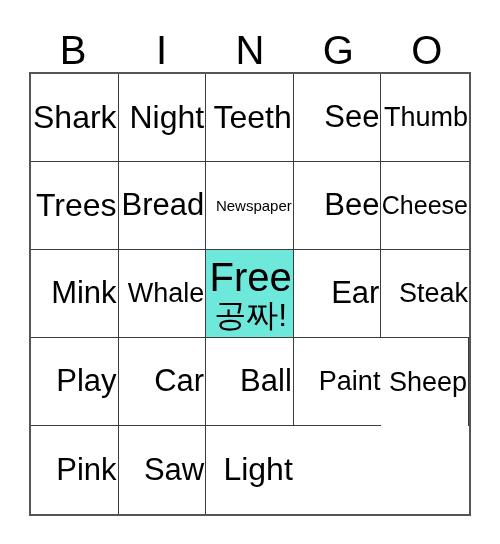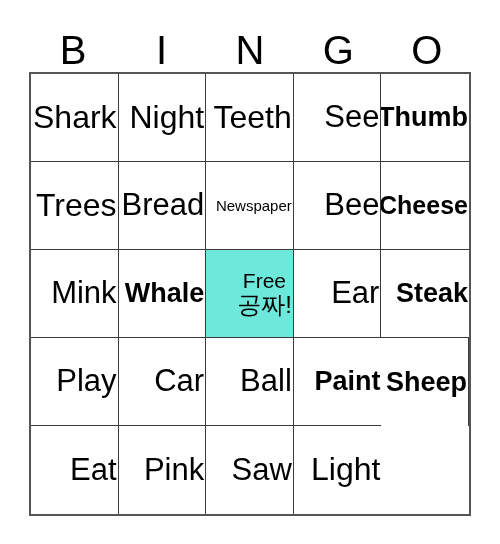--- a/index.html
+++ b/index.html
@@ -73,37 +73,37 @@
     text-align: center;
     line-height: 1.05;
     padding: 0 1px;
   }
   .cell.col-last { border-right: none; }
   .cell.row-last { border-bottom: none; }
 
   
   .sz-xl   { font-size: 31px; }
   .sz-lg   { font-size: 32px; }
-  .sz-md   { font-size: 27px; font-weight: bold; }
+  .sz-md   { font-size: 27px; }
   .sz-xs   { font-size: 15px; }
 
   
   .cell.free {
     background: #6fe8dc;
   }
   .free-inner {
     display: flex;
     flex-direction: column;
     align-items: center;
     justify-content: center;
     line-height: 1.0;
   }
-  .free-line-1 { font-size: 21px; }
+  .free-line-1 { font-size: 40px; }
   .free-line-2 {
-    font-size: 24px;
+    font-size: 32px;
     margin-top: 2px;
   }
 </style>
 </head>
 <body>
 
 <div id="card">
 
   <div id="header-row">
     <div class="header-letter">B</div>
@@ -171,23 +171,20 @@
       <div class="cell sz-xl">
         <span>Ball</span>
       </div>
       <div class="cell sz-md col-last">
         <span>Paint</span>
       </div>
       <div class="cell sz-md row-last">
         <span>Sheep</span>
       </div>
       <div class="cell sz-xl row-last">
-        <span>Eat</span>
-      </div>
-      <div class="cell sz-xl row-last">
         <span>Pink</span>
       </div>
       <div class="cell sz-xl row-last">
         <span>Saw</span>
       </div>
       <div class="cell sz-lg col-last row-last">
         <span>Light</span>
       </div>
     </div>
 

